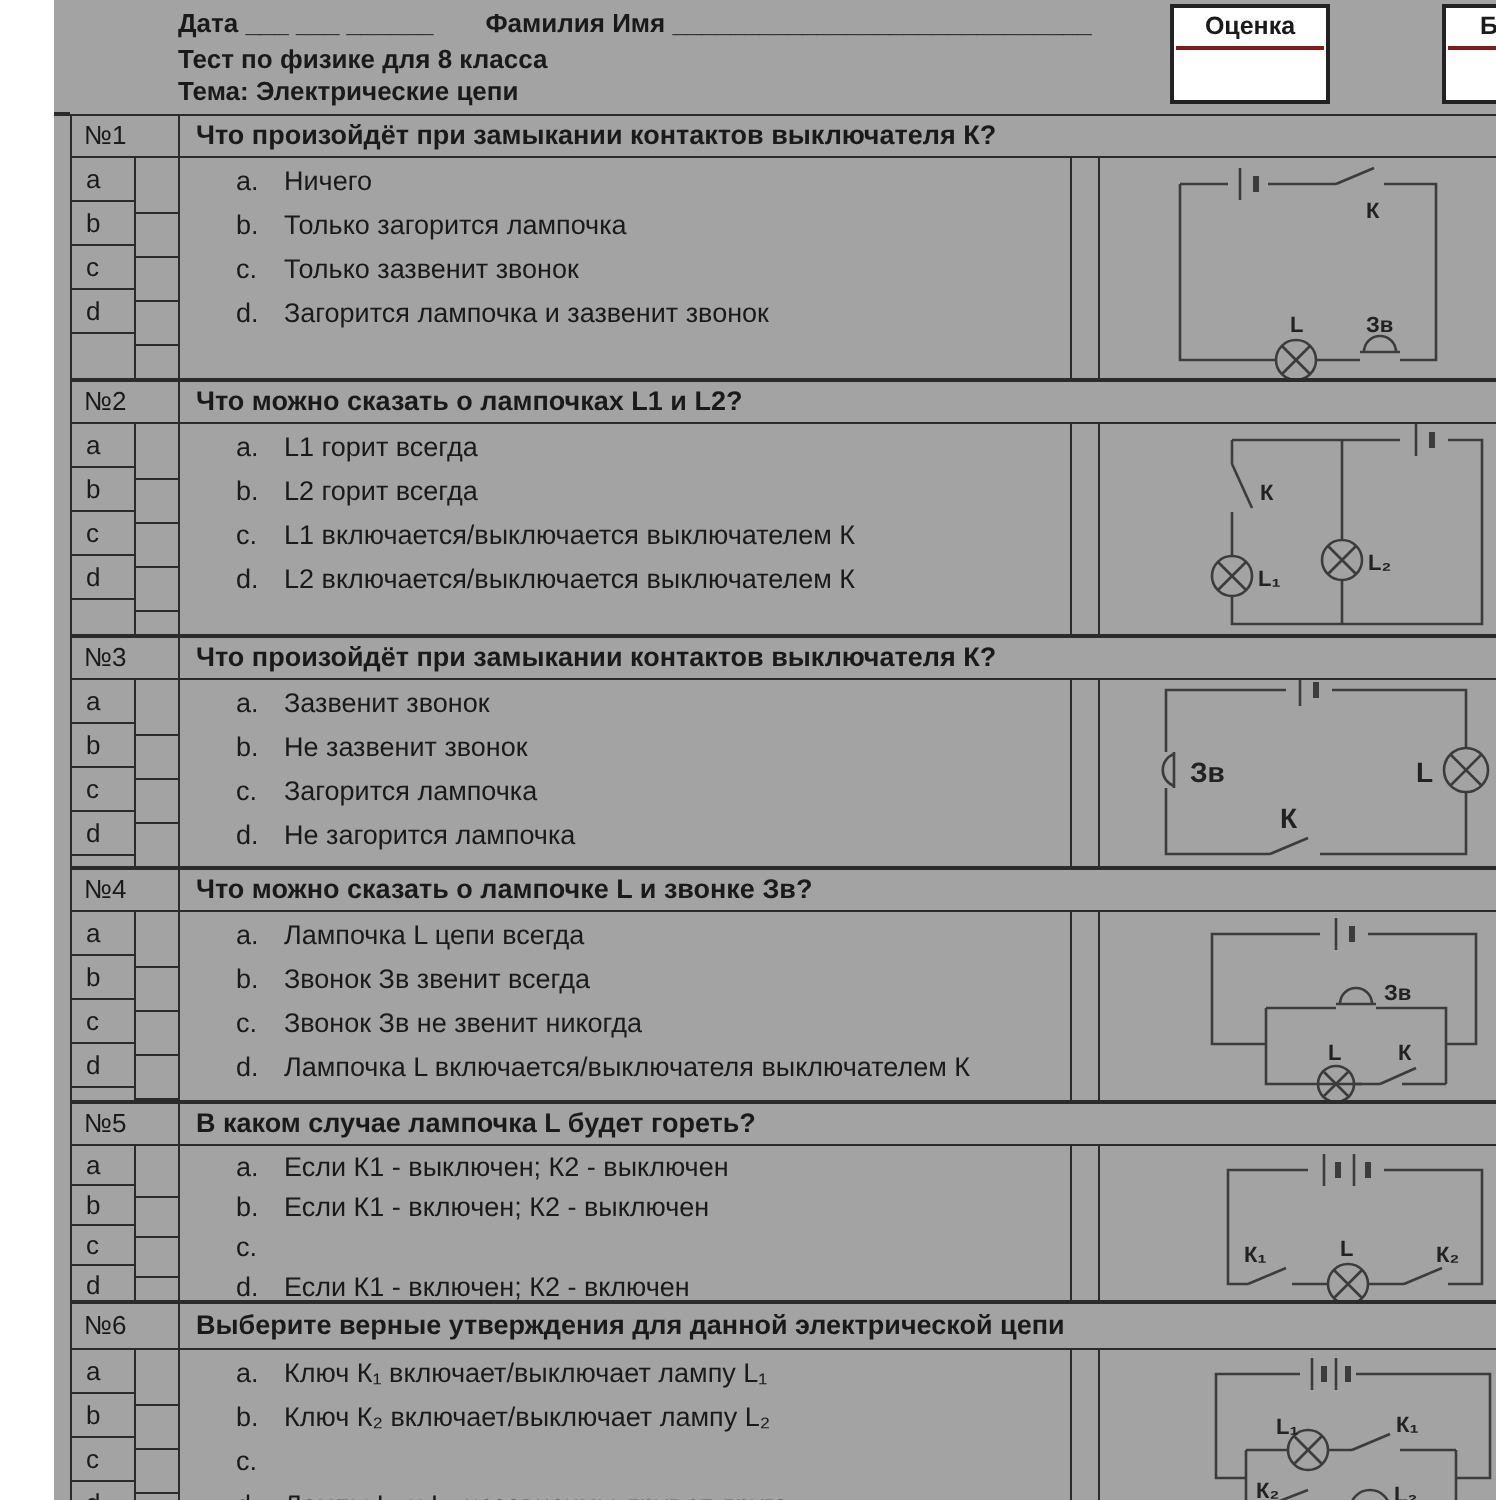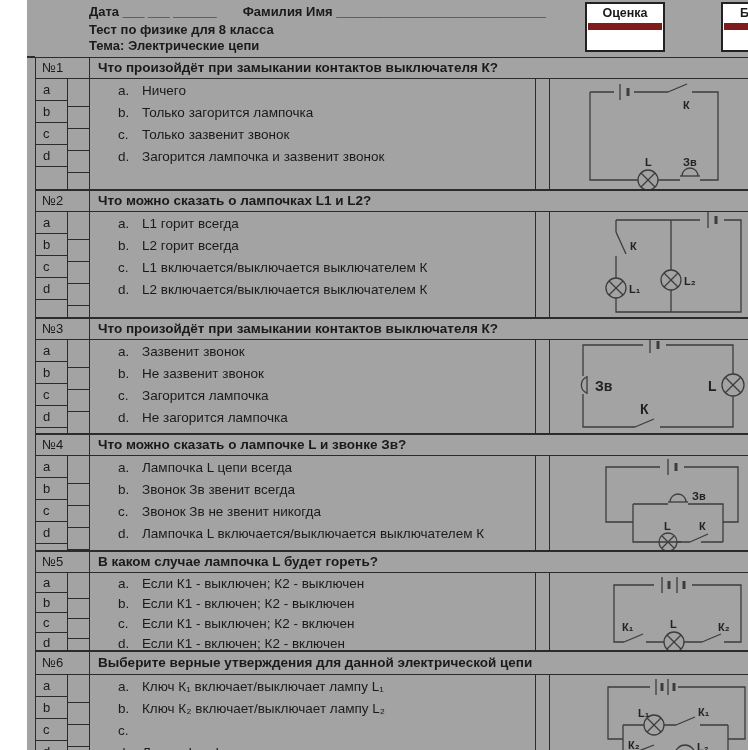--- a/index.html
+++ b/index.html
@@ -8,21 +8,21 @@
 
   
   .hline{position:absolute;left:62px;font-weight:bold;font-size:13px;white-space:nowrap;}
   .hline1{top:4px;}
   .hline2{top:22px;}
   .hline3{top:38px;}
   .namegap{display:inline-block;width:26px;}
 
   .scorebox{position:absolute;top:2px;height:50px;border:2px solid #222;box-sizing:border-box;background:#fff;}
   .scorebox .lbl{height:19px;line-height:18px;text-align:center;font-weight:bold;font-size:12.5px;
-                 border-bottom:7px solid #7f1d1d;margin:0 1px;}
+                 border-bottom:2px solid #7f1d1d;margin:0 1px;}
   .scorebox .val{font-size:26px;line-height:28px;text-align:right;letter-spacing:1px;font-weight:bold;}
   .box-grade{left:558px;width:80px;}
   .box-points{left:694px;width:85px;}
 
   
   .vtext{position:absolute;writing-mode:vertical-rl;transform:rotate(180deg);white-space:nowrap;}
   .site{left:727px;top:56px;height:134px;font-size:11.5px;font-weight:bold;font-style:italic;
         text-decoration:underline;color:#2222cc;}
   .author{left:727px;top:210px;height:126px;font-size:11.5px;color:#454545;}
 
@@ -291,21 +291,21 @@
         <div class="orow">
             <span class="ol">b</span>
             <span>Звонок Зв звенит всегда</span>
           </div>
         <div class="orow">
             <span class="ol">c</span>
             <span>Звонок Зв не звенит никогда</span>
           </div>
         <div class="orow">
             <span class="ol">d</span>
-            <span>Лампочка L включается/выключается выключателем К</span>
+            <span>Лампочка L включается/выключателя выключателем К</span>
           </div>
       </div>
       <div class="spacercol"></div>
       <div class="circuit">
         <svg width="206" height="97" viewBox="0 0 206 97">
           <path class="cw" d="M110,11 H56 V66 H83 M173,66 H188 V11 H134"></path>
           <line class="cw" x1="118" y1="3" x2="118" y2="19"></line>
           <line class="cwthick" x1="126" y1="7" x2="126" y2="15"></line>
           <path class="cw" d="M83,48 V86 H131 M83,48 H118 M138,48 H173 V86 M151,86 H162 M162,86"></path>
           <path class="cw" d="M131,86 H131"></path>
@@ -346,21 +346,20 @@
         <div class="orow">
             <span class="ol">a</span>
             <span>Если К1 - выключен; К2 - выключен</span>
           </div>
         <div class="orow">
             <span class="ol">b</span>
             <span>Если К1 - включен; К2 - выключен</span>
           </div>
         <div class="orow">
             <span class="ol">c</span>
-            <span>Если К1 - выключен; К2 - включен</span>
           </div>
         <div class="orow">
             <span class="ol">d</span>
             <span>Если К1 - включен; К2 - включен</span>
           </div>
       </div>
       <div class="spacercol"></div>
       <div class="circuit">
         <svg width="206" height="80" viewBox="0 0 206 80">
           <path class="cw" d="M104,12 H64 V69 H74 M96,69 H114 M134,69 H152 M174,69 H191 V12 H142"></path>

